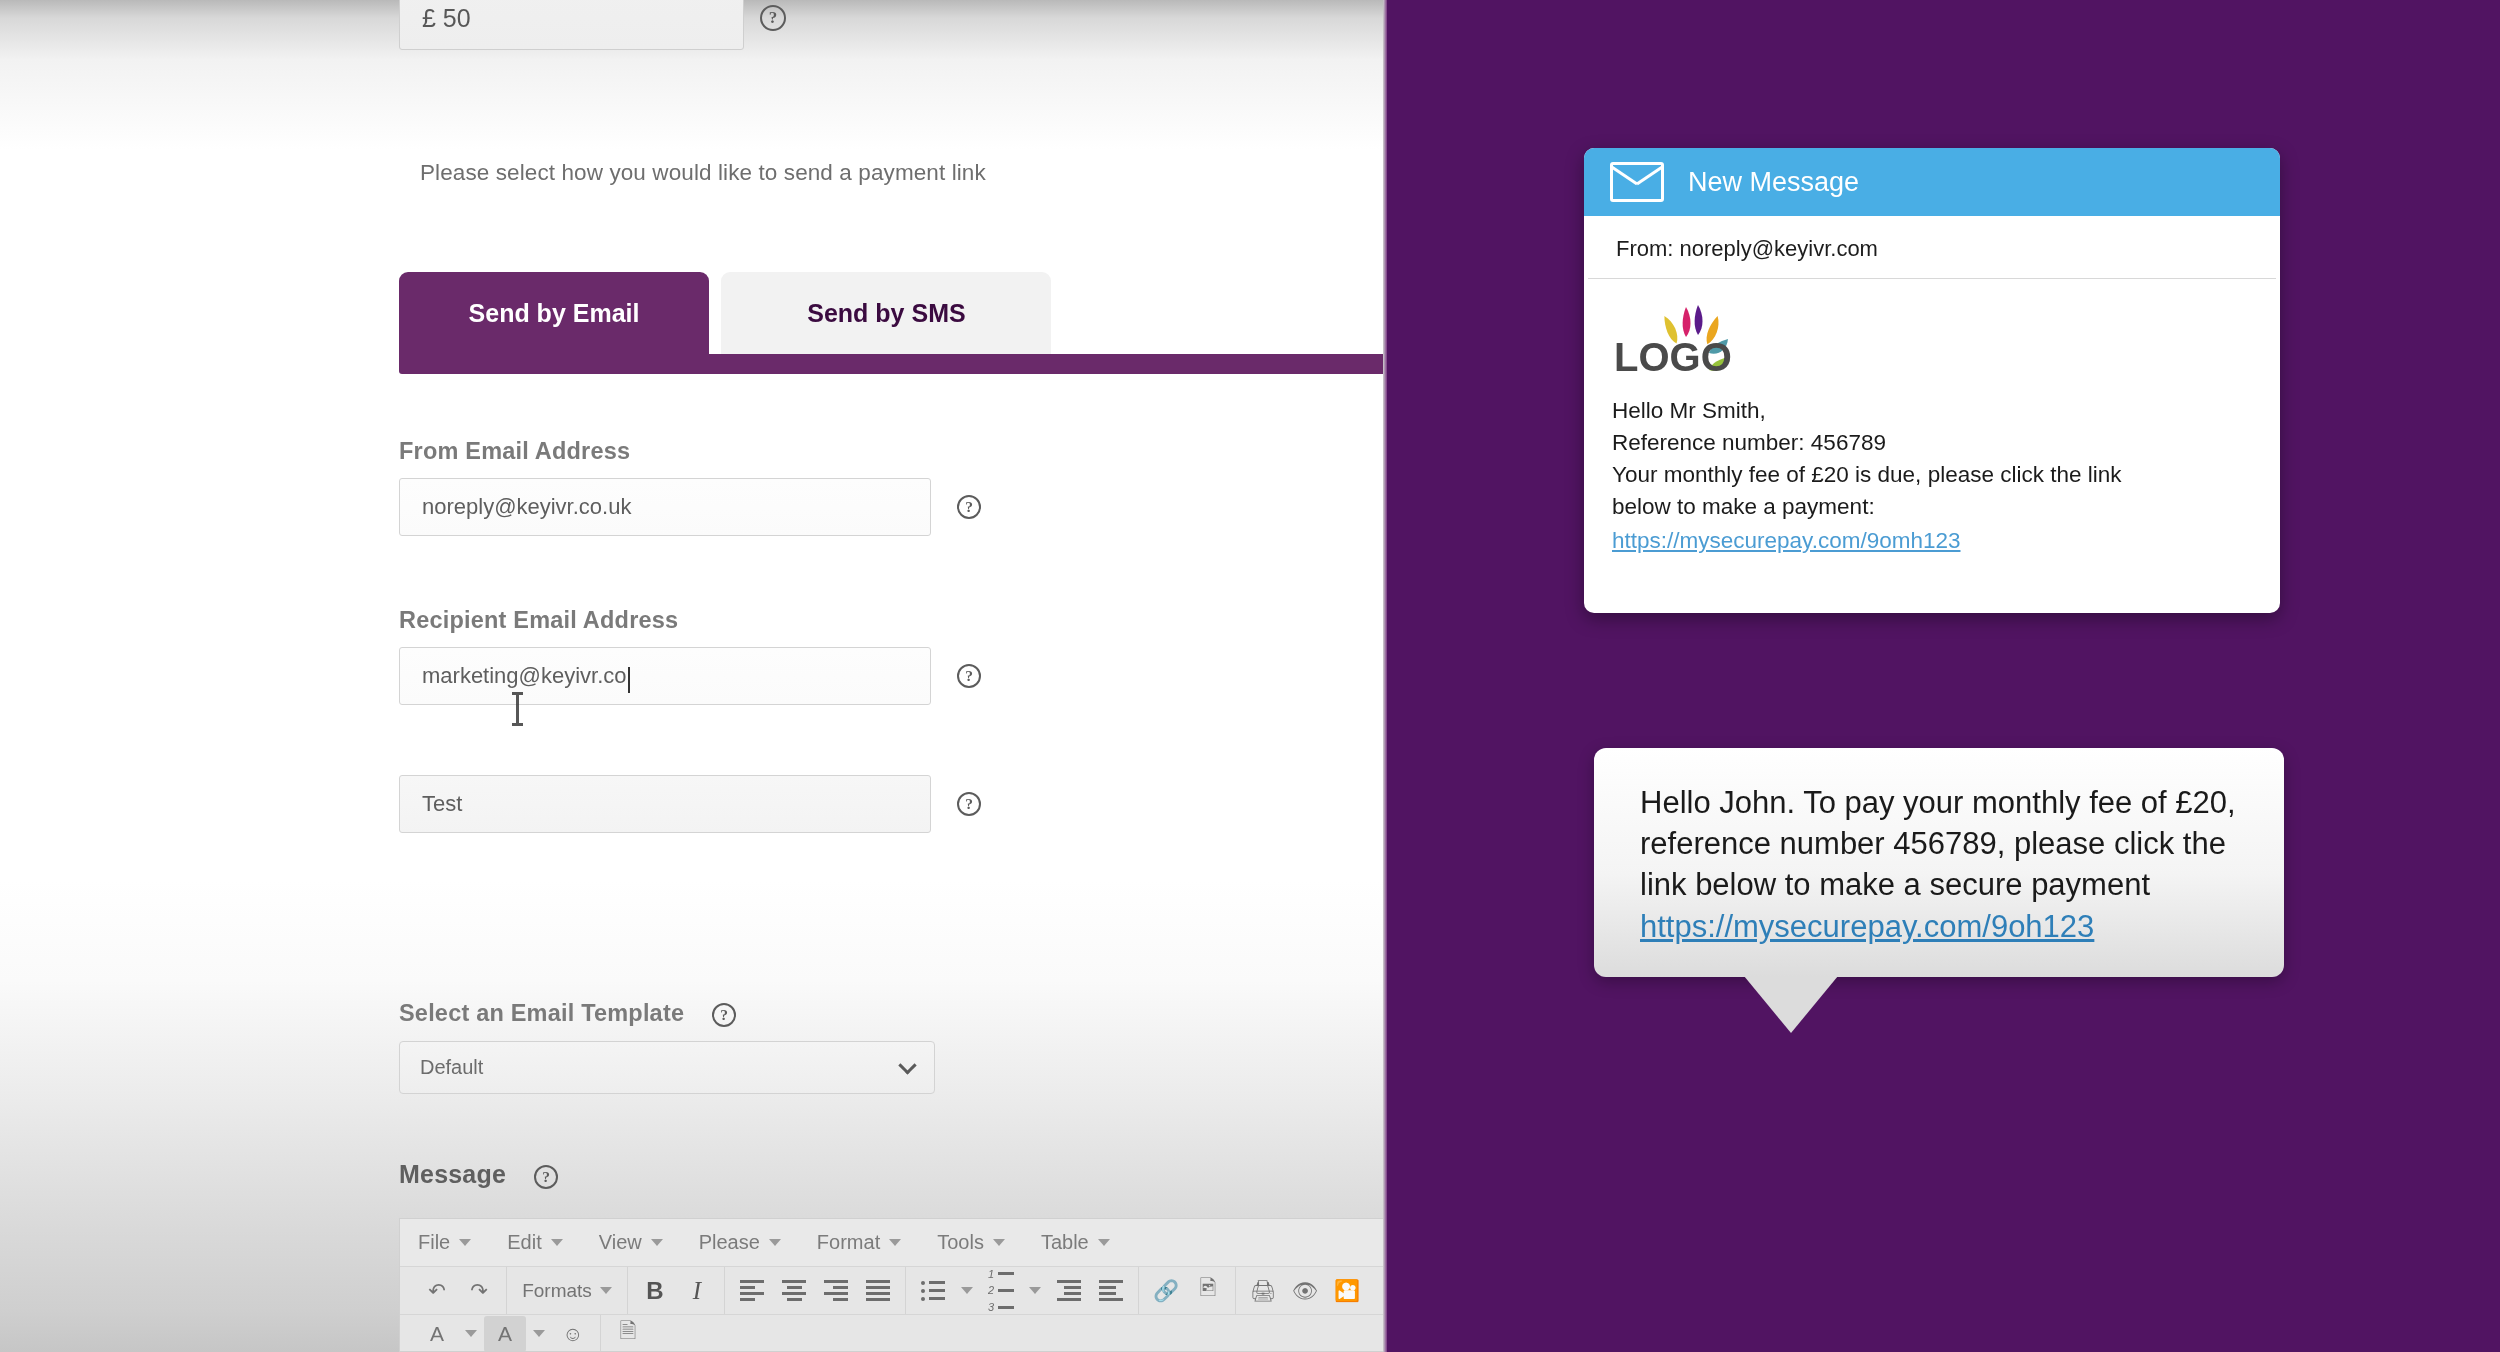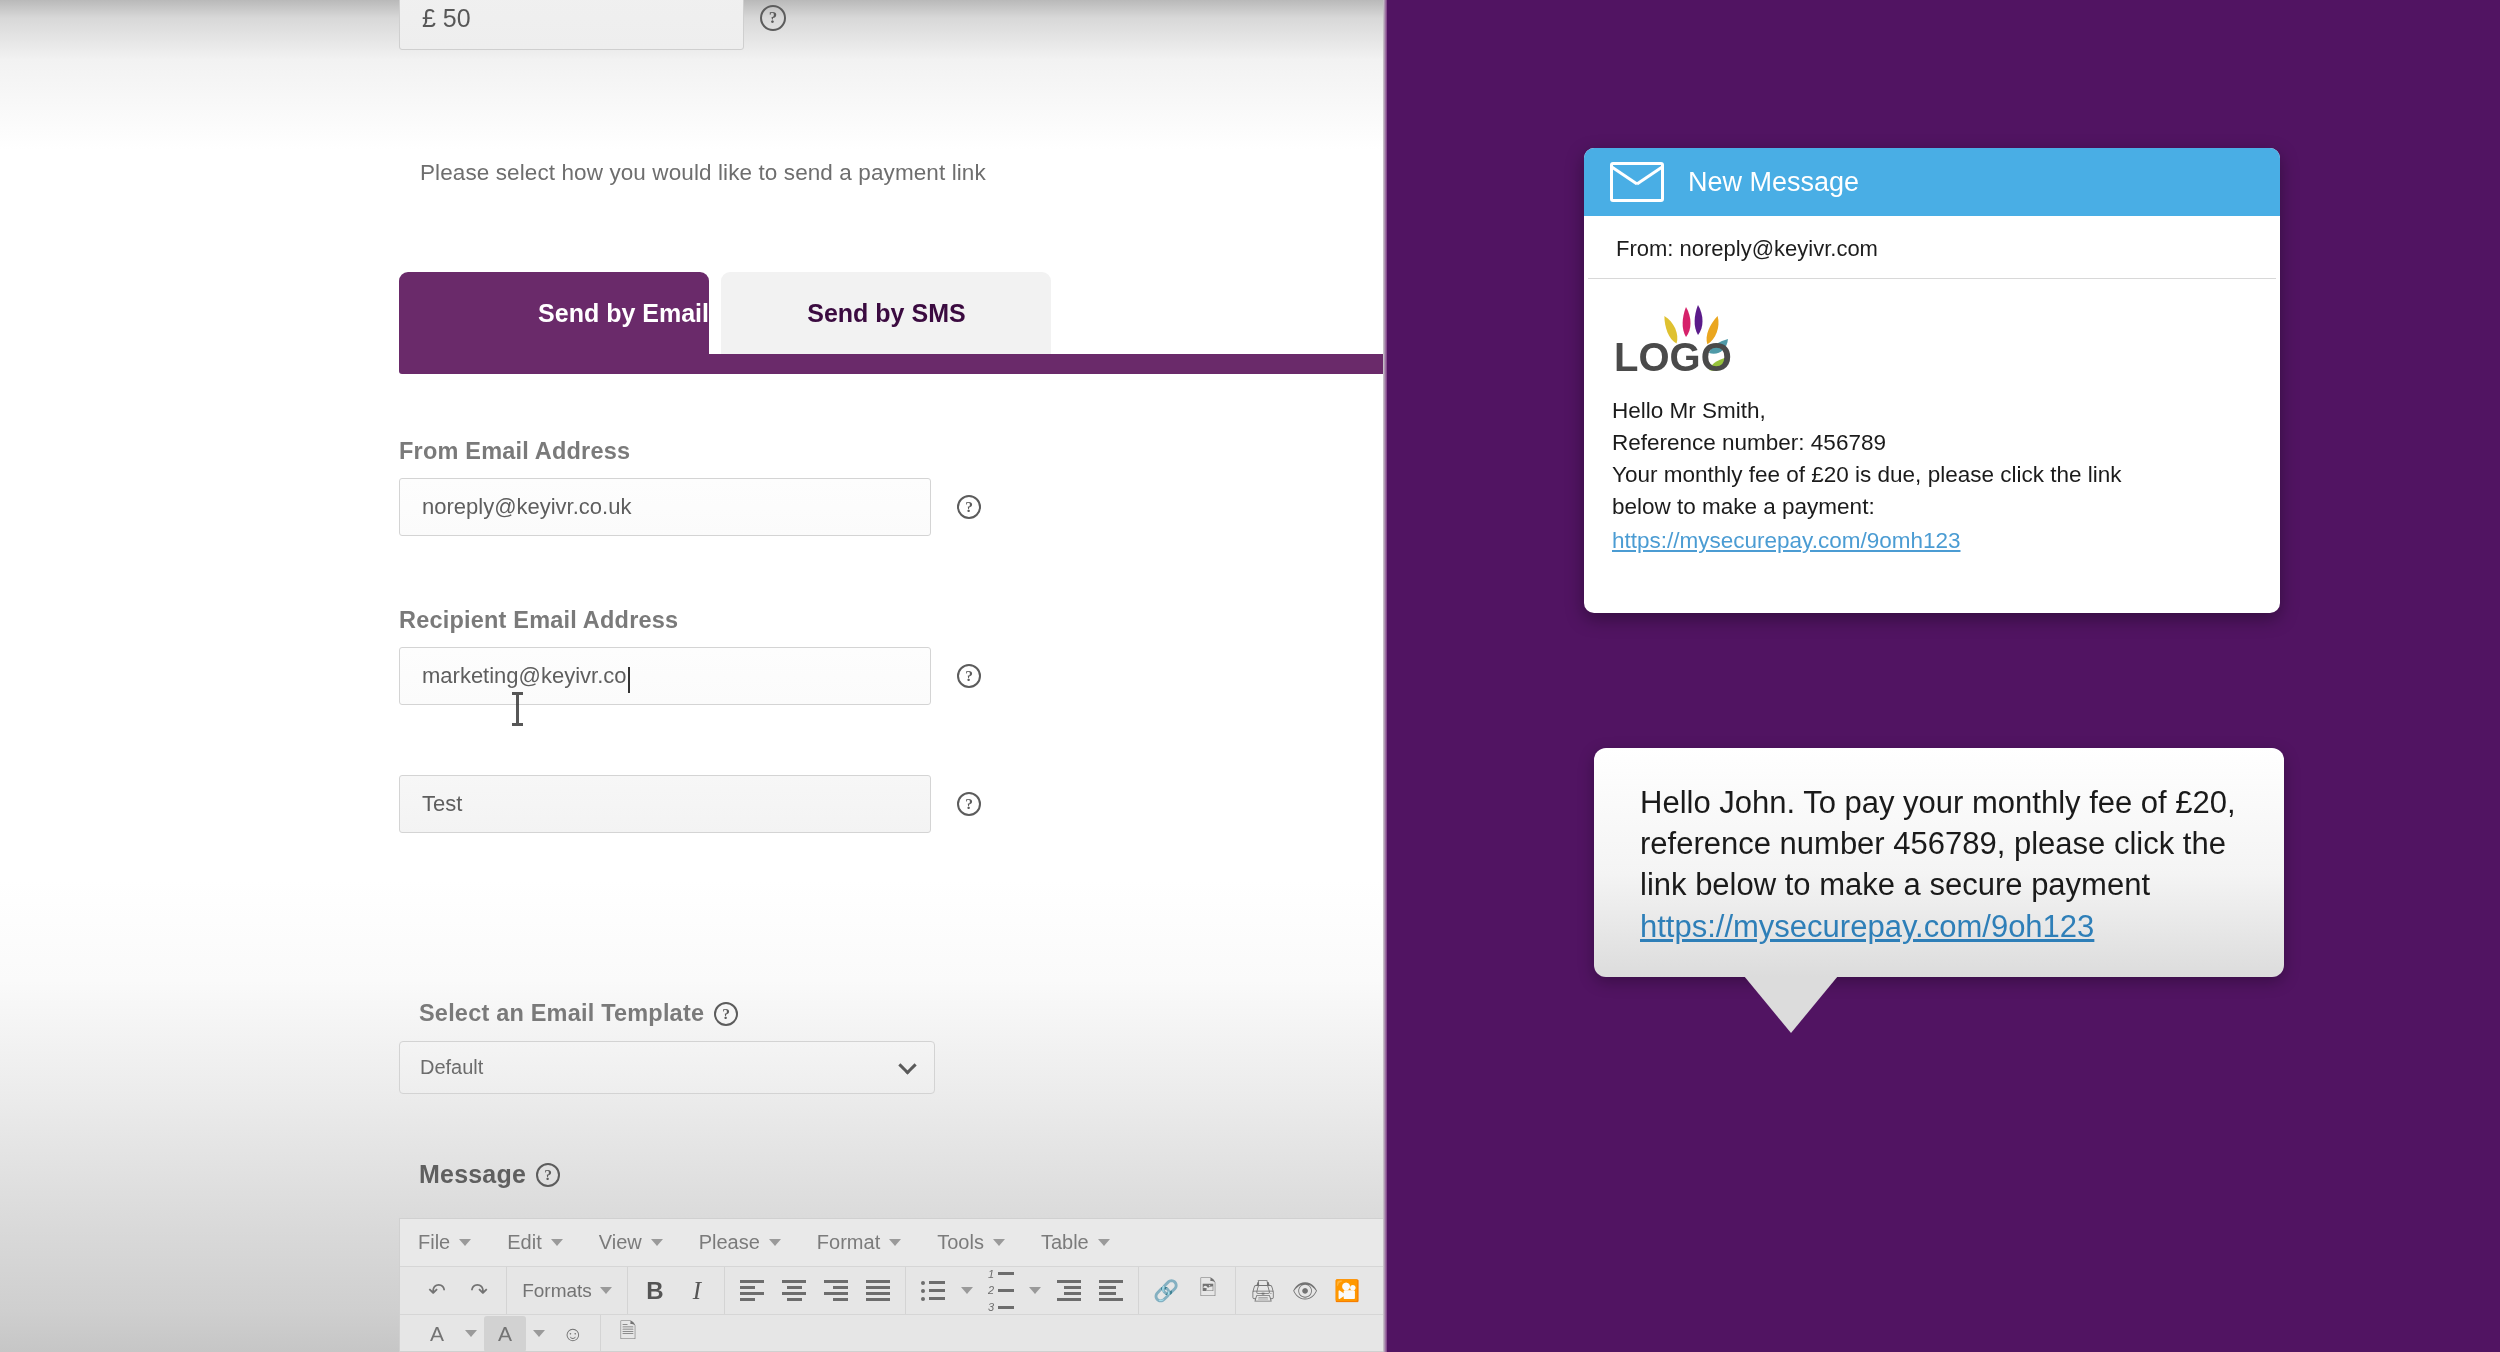--- a/index.html
+++ b/index.html
@@ -58,21 +58,21 @@
   .tabs { position: absolute; left: 399px; top: 272px; }
   .tab {
     display: inline-block; vertical-align: bottom;
     height: 82px; line-height: 82px;
     font-size: 25px; font-weight: bold;
     border-radius: 9px 9px 0 0;
     text-align: center; cursor: pointer;
     font-family: "Liberation Sans", sans-serif;
   }
   .tab.active {
-    width: 310px; background: #6a2a6a; color: #ffffff; text-align: right;
+    width: 310px; background: #6a2a6a; color: #ffffff;
   }
   .tab.inactive {
     width: 330px; background: #f2f2f2; color: #3b0b40;
     margin-left: 8px;
   }
   .tab-underline {
     position: absolute; left: 399px; top: 354px;
     width: 988px; height: 20px; background: #6a2a6a;
     border-radius: 0 0 3px 3px;
   }
@@ -119,21 +119,21 @@
     font-size: 20px; color: #6c6c6c;
     padding: 0 20px; line-height: 51px;
     position: relative;
   }
   .chev {
     position: absolute; right: 20px; top: 50%;
     width: 13px; height: 13px;
     border-right: 3px solid #5a5a5a; border-bottom: 3px solid #5a5a5a;
     transform: translateY(-70%) rotate(45deg);
   }
-  .label-inline { display: flex; align-items: center; gap: 10px; margin-bottom: 14px; margin-left: 20px; }
+  .label-inline { display: flex; align-items: flex-end; gap: 28px; margin-bottom: 14px; }
 
   
   .editor {
     position: absolute; left: 399px; top: 1218px;
     width: 988px; height: 134px;
     border: 1px solid #d0d0d0; border-top: 1px solid #d0d0d0;
     background: #e6e6e6;
     overflow: hidden;
   }
   .menubar {

